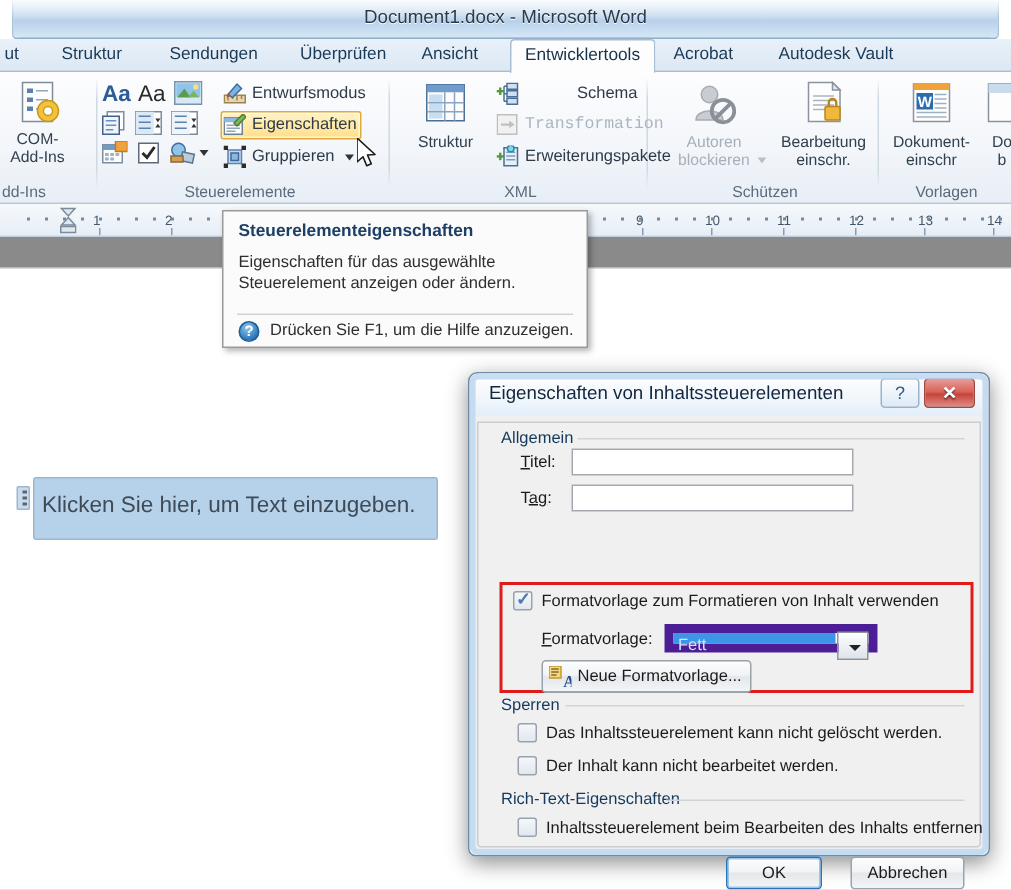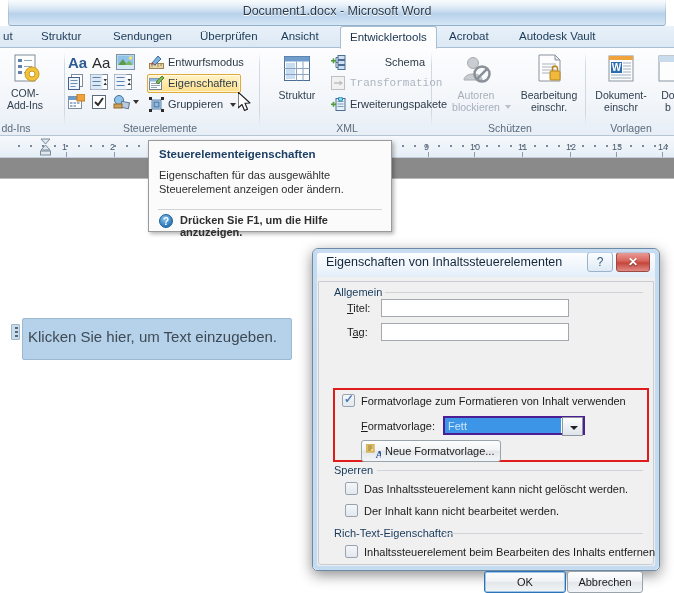--- a/index.html
+++ b/index.html
@@ -166,21 +166,21 @@
   }
   #tt-body{
     position:absolute; left:10px; top:27px; width:228px;
     font-size:11px; color:#2e2e2e; line-height:14px;
   }
   #tt-rule{
     position:absolute; left:9px; right:9px; top:68px; height:1px; background:#d2d2d2;
   }
   #tt-help{
     position:absolute; left:31px; top:73px; font-size:11px; color:#2e2e2e;
-    font-weight:bold;
+    font-weight:normal;
   }
   #tt-helpicon{
     position:absolute; left:10px; top:73px; width:14px; height:14px;
     border-radius:50%;
     background:radial-gradient(circle at 40% 30%,#8fc6ee,#2b78bb 70%);
     border:1px solid #1c5d96;
     color:#fff; font-size:10px; font-weight:bold; text-align:center; line-height:13px;
   }
 
   
@@ -254,21 +254,21 @@
   }
   .cb-text{ position:absolute; font-size:11px; color:#1b1b1b; white-space:nowrap; }
 
   #redbox{
     position:absolute; left:14px; top:106px; width:316px; height:74px;
     border:2px solid #e01b1b;
   }
 
   .combo{
     position:absolute; height:19px;
-    border:2px solid #4c1d95; background:#fff;
+    border:6px solid #4c1d95; background:#fff;
   }
   .combo .val{
     position:absolute; left:0; top:0; right:22px; bottom:0;
     background:#3d95e8; color:#cfe6fb; font-size:11px;
     line-height:17px; padding-left:3px;
   }
   .combo .arrow{
     position:absolute; right:0; top:-1px; width:21px; height:19px;
     border:1px solid #8d959d;
     background:linear-gradient(to bottom,#fdfefe,#dde4ea);
@@ -786,16 +786,16 @@
 
     <div class="cb" style="left:26px; top:222px;"></div>
     <div class="cb-text" style="left:45px; top:223px;">Der Inhalt kann nicht bearbeitet werden.</div>
 
     <div class="gb-label" style="left:12px; top:245px;">Rich-Text-Eigenschaften</div>
     <div class="gb-line" style="left:125px; top:251px; width:199px;"></div>
 
     <div class="cb" style="left:26px; top:263px;"></div>
     <div class="cb-text" style="left:45px; top:264px;">Inhaltssteuerelement beim Bearbeiten des Inhalts entfernen</div>
 
-    <div class="btn default" style="left:165px; top:289px; width:82px;">OK</div>
+    <div class="btn default" style="left:165px; top:289px; width:64px;">OK</div>
     <div class="btn" style="left:248px; top:289px; width:76px;">Abbrechen</div>
   </div>
 </div>
 
 </body></html>

